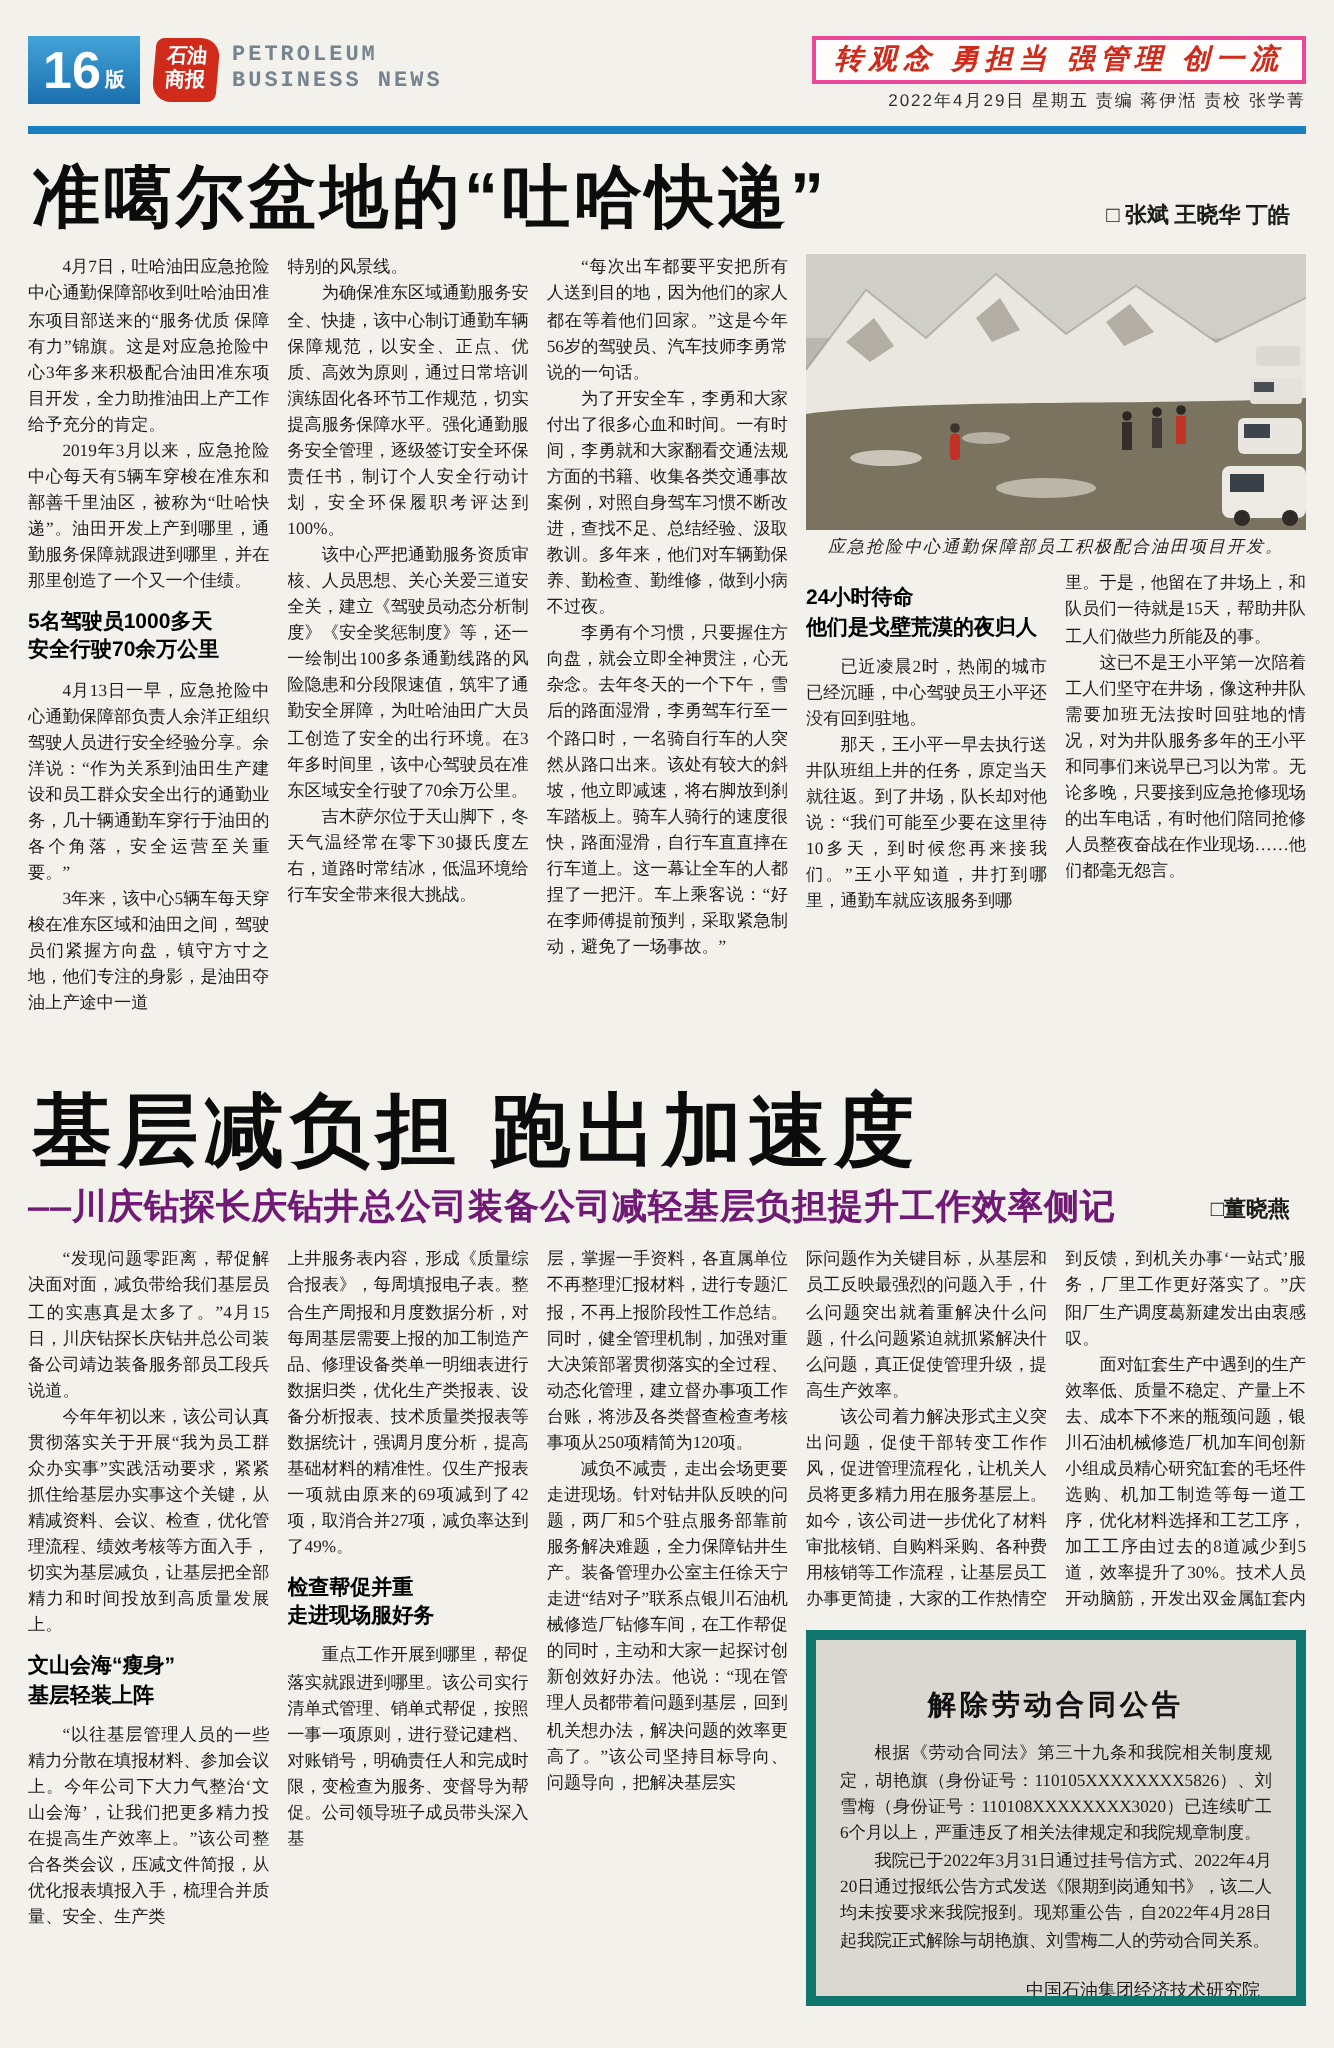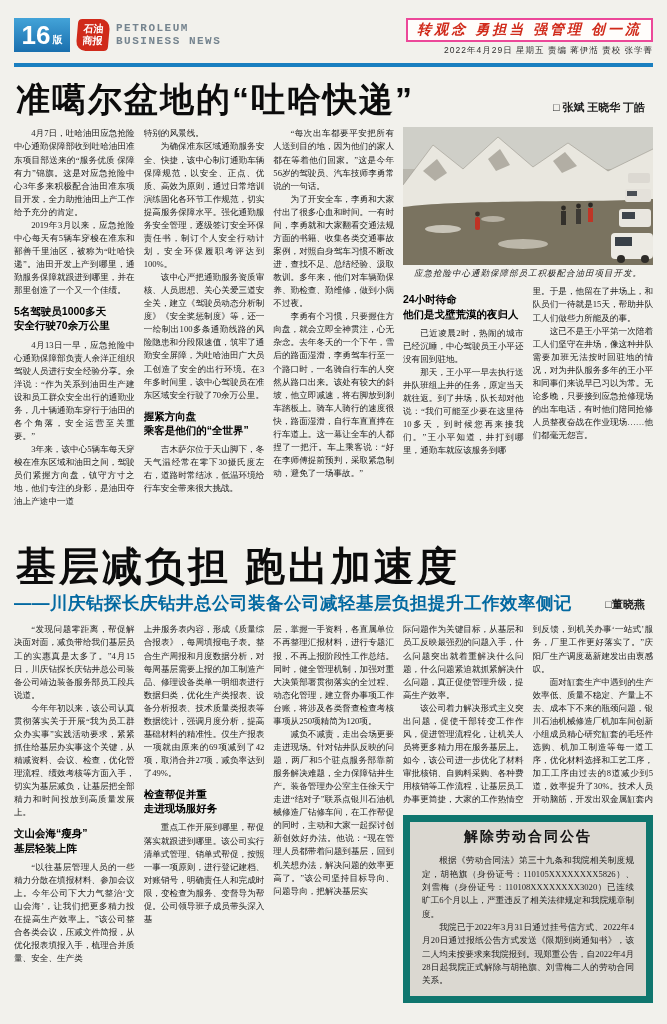--- a/index.html
+++ b/index.html
@@ -75,29 +75,29 @@
     font-style:italic; letter-spacing:1px;
   }
   .right-cols { display:flex; gap:9px; flex:1; overflow:hidden; }
 
   .a2-headline {
     margin:16px 0 0 2px; font-family:"Liberation Sans",sans-serif;
     font-weight:900; font-size:40px; letter-spacing:3px; color:#0c0c0c; line-height:1.05;
   }
   .a2-subline { display:flex; justify-content:space-between; align-items:flex-end; margin-top:4px; }
   .a2-subtitle {
-    font-family:Liberation Sans, sans-serif; font-weight:bold; font-size:17.5px;
-    letter-spacing:0.5px; color:#0369a1;
+    font-family:Liberation Mono, monospace; font-weight:bold; font-size:17.5px;
+    letter-spacing:0.5px; color:#701a75;
   }
   .a2-body { height:380px; margin-top:8px; }
 
   
   .notice-box {
-    background:#dbd8d1; border:7px solid #0f766e; margin-top:8px;
-    padding:5px 12px 8px 12px; height:188px; overflow:hidden;
+    background:#dbd8d1; border:5px solid #0f766e; margin-top:8px;
+    padding:23px 12px 8px 12px; height:188px; overflow:hidden;
   }
   .notice-title {
     text-align:center; font-family:"Liberation Sans",sans-serif;
     font-weight:bold; font-size:14px; margin:1px 0 8px 0; letter-spacing:2px; color:#111;
   }
   .notice-body p { font-size:8.6px; line-height:1.55; text-indent:2em; text-align:justify; margin:0; }
   .notice-sign { text-align:right; font-size:9px; margin-top:12px; padding-right:6px; }
   .notice-date { text-align:right; font-size:9px; padding-right:24px; margin-top:2px; }
 </style>
 </head>
@@ -138,22 +138,20 @@
         <p class="para">2019年3月以来，应急抢险中心每天有5辆车穿梭在准东和鄯善千里油区，被称为“吐哈快递”。油田开发上产到哪里，通勤服务保障就跟进到哪里，并在那里创造了一个又一个佳绩。</p>
         <h3 class="col-subhead">5名驾驶员1000多天
 安全行驶70余万公里</h3>
         <p class="para">4月13日一早，应急抢险中心通勤保障部负责人余洋正组织驾驶人员进行安全经验分享。余洋说：“作为关系到油田生产建设和员工群众安全出行的通勤业务，几十辆通勤车穿行于油田的各个角落，安全运营至关重要。”</p>
         <p class="para">3年来，该中心5辆车每天穿梭在准东区域和油田之间，驾驶员们紧握方向盘，镇守方寸之地，他们专注的身影，是油田夺油上产途中一道</p>
       </div>
     <div class="col">
         <p class="para noindent">特别的风景线。</p>
         <p class="para">为确保准东区域通勤服务安全、快捷，该中心制订通勤车辆保障规范，以安全、正点、优质、高效为原则，通过日常培训演练固化各环节工作规范，切实提高服务保障水平。强化通勤服务安全管理，逐级签订安全环保责任书，制订个人安全行动计划，安全环保履职考评达到100%。</p>
         <p class="para">该中心严把通勤服务资质审核、人员思想、关心关爱三道安全关，建立《驾驶员动态分析制度》《安全奖惩制度》等，还一一绘制出100多条通勤线路的风险隐患和分段限速值，筑牢了通勤安全屏障，为吐哈油田广大员工创造了安全的出行环境。在3年多时间里，该中心驾驶员在准东区域安全行驶了70余万公里。</p>
-        <h3 class="col-subhead">握紧方向盘
-乘客是他们的“全世界”</h3>
         <p class="para">吉木萨尔位于天山脚下，冬天气温经常在零下30摄氏度左右，道路时常结冰，低温环境给行车安全带来很大挑战。</p>
       </div>
     <div class="col">
         <p class="para">“每次出车都要平安把所有人送到目的地，因为他们的家人都在等着他们回家。”这是今年56岁的驾驶员、汽车技师李勇常说的一句话。</p>
         <p class="para">为了开安全车，李勇和大家付出了很多心血和时间。一有时间，李勇就和大家翻看交通法规方面的书籍、收集各类交通事故案例，对照自身驾车习惯不断改进，查找不足、总结经验、汲取教训。多年来，他们对车辆勤保养、勤检查、勤维修，做到小病不过夜。</p>
         <p class="para">李勇有个习惯，只要握住方向盘，就会立即全神贯注，心无杂念。去年冬天的一个下午，雪后的路面湿滑，李勇驾车行至一个路口时，一名骑自行车的人突然从路口出来。该处有较大的斜坡，他立即减速，将右脚放到刹车踏板上。骑车人骑行的速度很快，路面湿滑，自行车直直摔在行车道上。这一幕让全车的人都捏了一把汗。车上乘客说：“好在李师傅提前预判，采取紧急制动，避免了一场事故。”</p>
       </div>
 
     <div class="right-block">
       <div class="photo-wrap">

